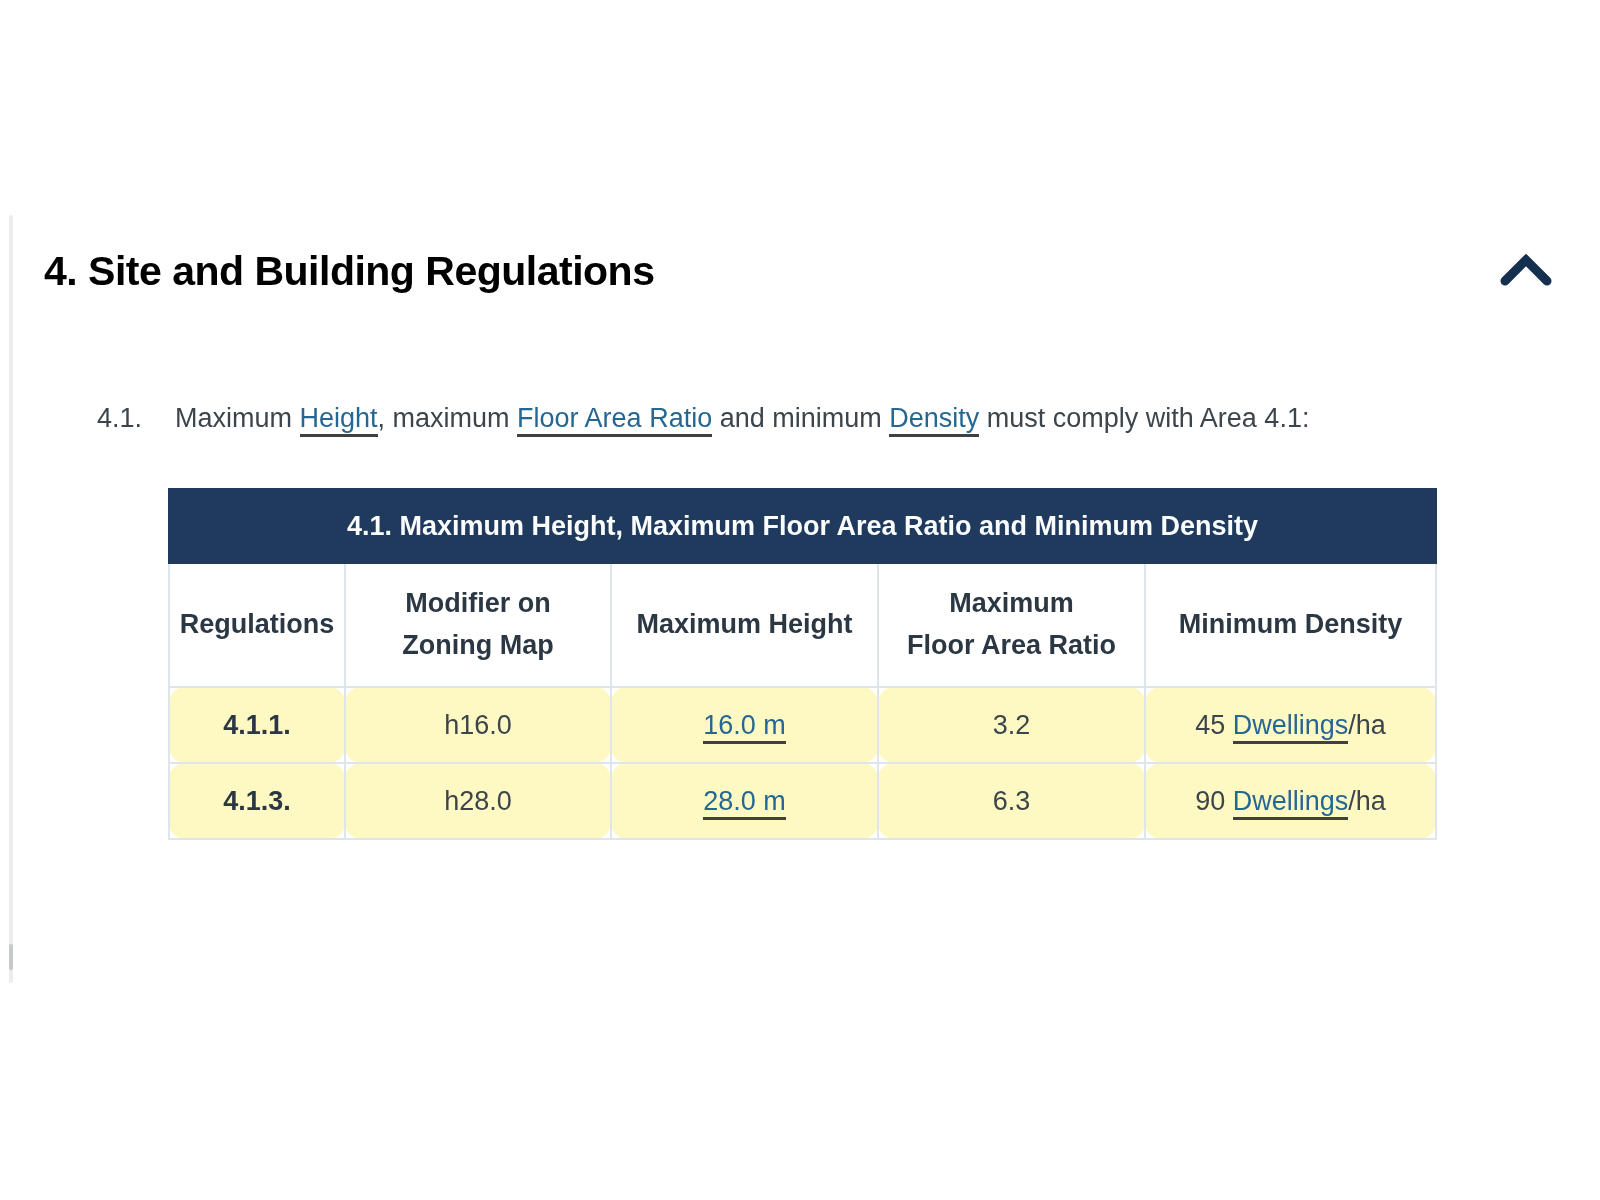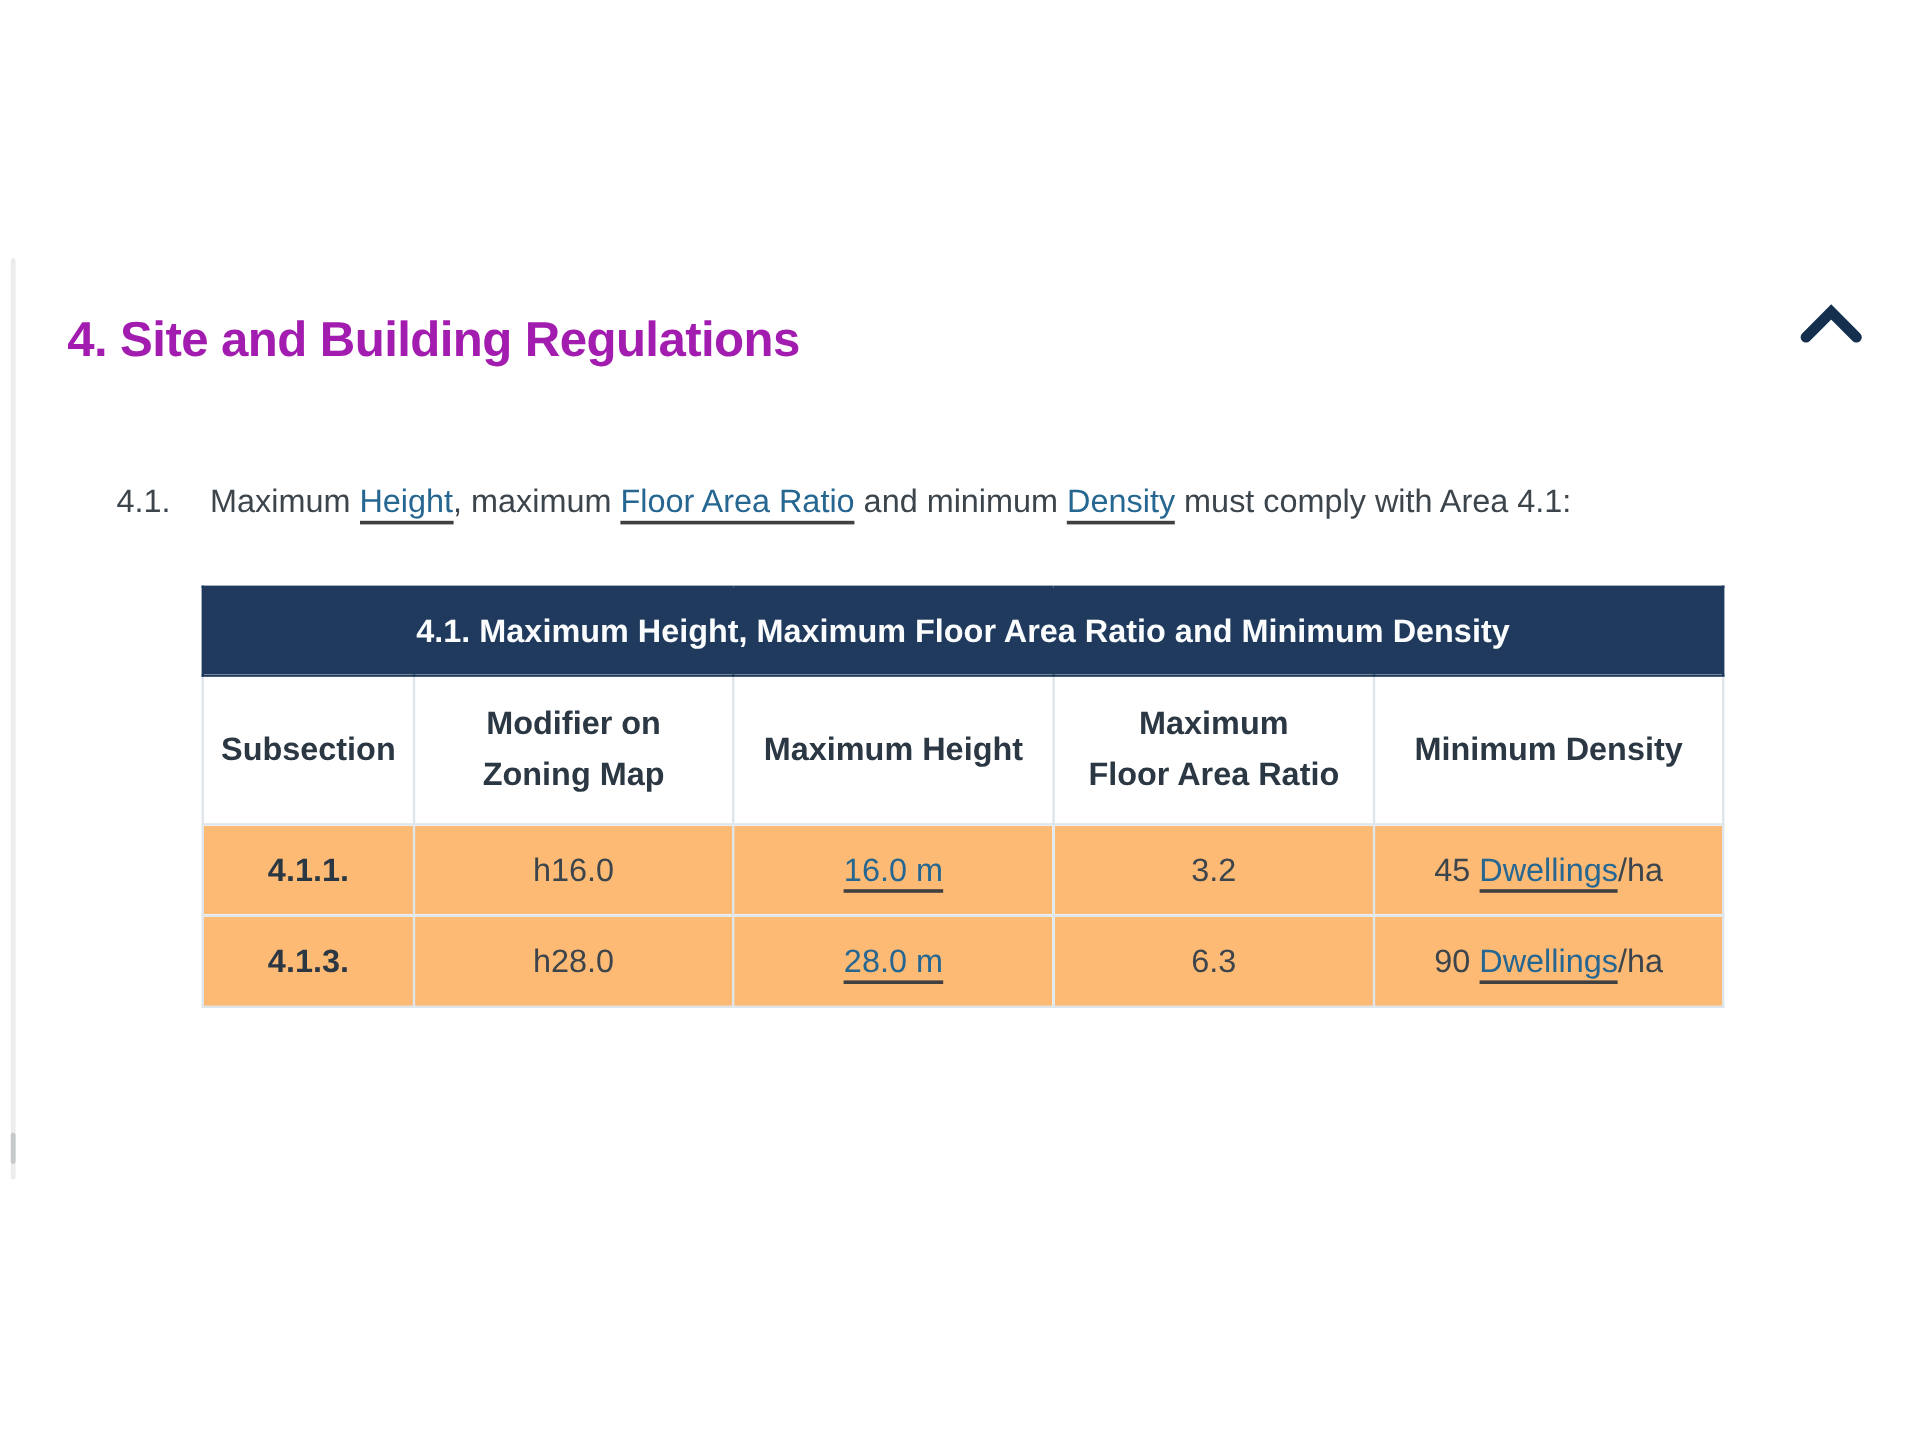--- a/index.html
+++ b/index.html
@@ -34,26 +34,26 @@
     height: 26px;
     background: #c5c9cc;
     border-radius: 2px;
   }
 
   
   .section-heading {
     position: absolute;
     left: 40px;
     top: 244px;
-    margin: 16px;
+    margin: 4px;
     font-size: 41px;
     line-height: 1.15;
     font-weight: bold;
     letter-spacing: -0.5px;
-    color: #a21caf;
+    color: #000000;
   }
   .collapse-btn {
     position: absolute;
     left: 1494px;
     top: 248px;
     width: 64px;
     height: 48px;
     background: transparent;
     border: none;
     padding: 0;
@@ -111,22 +111,23 @@
   }
   .header-row th {
     background: #ffffff;
     height: 120px;
     font-weight: bold;
     color: #2b3844;
     line-height: 1.55;
     white-space: pre-line;
   }
   .data-row td {
-    background: #fdba74;
+    background: #fef9c3;
     height: 72px;
+    border-radius: 16px;
   }
   .cell-subsection {
     font-weight: bold;
     color: #2b3844;
   }
   .density-val { margin-right: 0.28em; }
 </style>
 </head>
 <body>
 
@@ -155,21 +156,21 @@
       <col style="width:266px">
       <col style="width:267px">
       <col style="width:267px">
       <col style="width:291px">
     </colgroup>
     <thead>
       <tr class="caption-row">
         <th colspan="5">4.1. Maximum Height, Maximum Floor Area Ratio and Minimum Density</th>
       </tr>
       <tr class="header-row">
-        <th>Subsection</th>
+        <th>Regulations</th>
         <th>Modifier on
 Zoning Map</th>
         <th>Maximum Height</th>
         <th>Maximum
 Floor Area Ratio</th>
         <th>Minimum Density</th>
       </tr>
     </thead>
     <tbody>
       <tr class="data-row">

